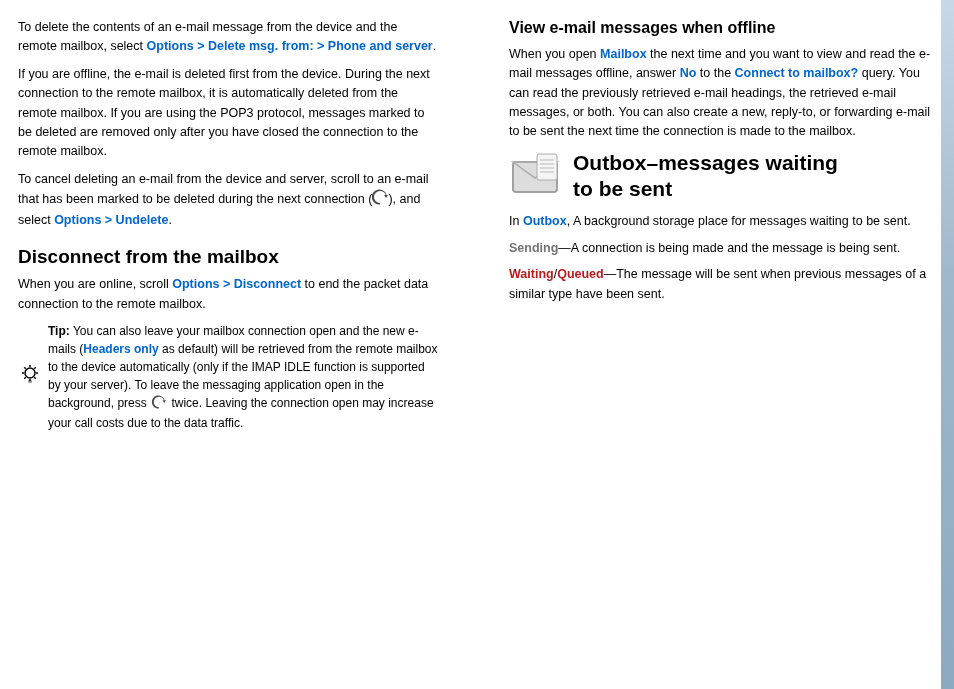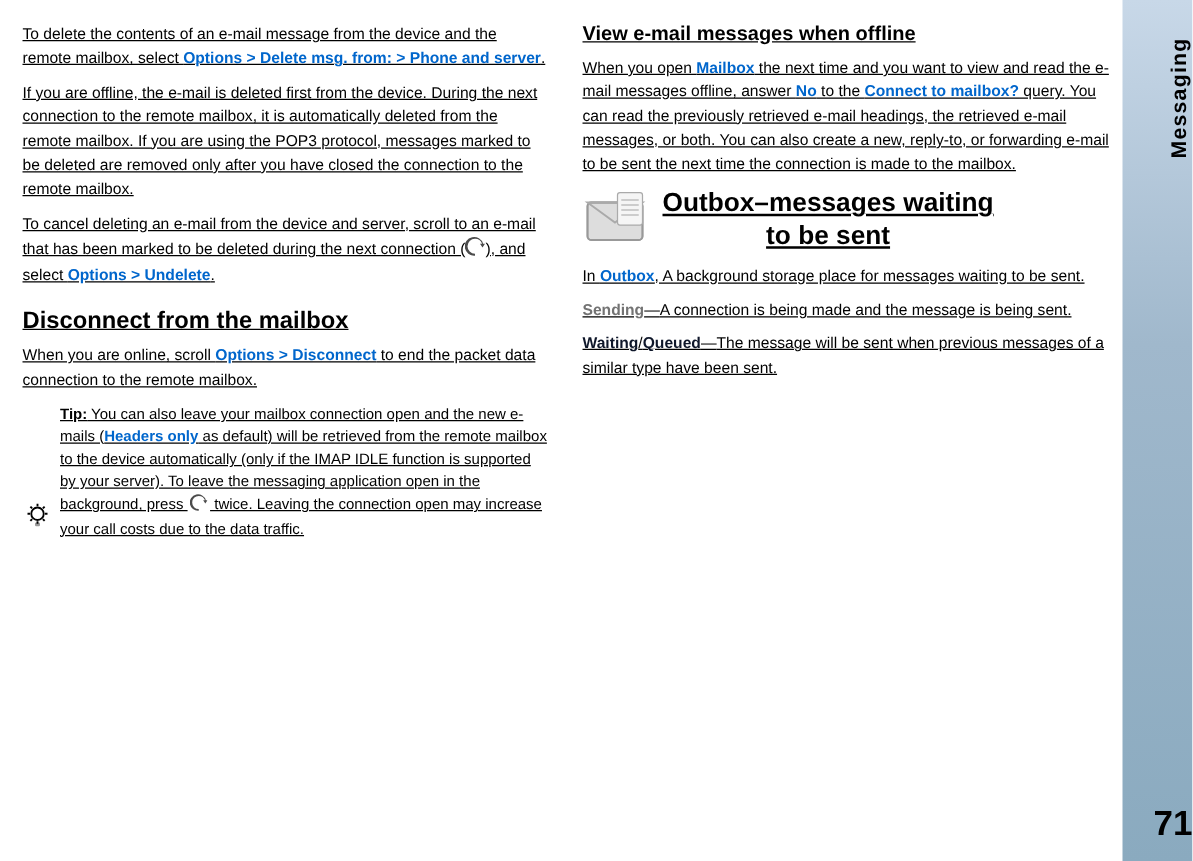--- a/index.html
+++ b/index.html
@@ -11,39 +11,39 @@
       width: 954px;
       height: 689px;
       overflow: hidden;
       display: flex;
     }
 
     .main-content {
       display: flex;
       flex: 1;
       padding: 18px 0 18px 18px;
-      gap: 0;
-      text-decoration: underline;
+      gap: 15px;
     }
 
     .left-column {
       flex: 0 0 440px;
       padding-right: 20px;
       font-size: 12.5px;
       line-height: 1.55;
       color: #000;
     }
 
     .right-column {
       flex: 0 0 440px;
       padding-left: 8px;
       padding-right: 10px;
       font-size: 12.5px;
       line-height: 1.55;
       color: #000;
+      margin-left: 28px;
     }
 
     .sidebar {
       flex: 0 0 56px;
       background: linear-gradient(to bottom, #c8d8e8 0%, #a0b8cc 40%, #8aaabf 100%);
       display: flex;
       flex-direction: column;
       align-items: flex-end;
       justify-content: space-between;
       padding: 10px 0 10px 0;
@@ -82,21 +82,21 @@
       font-size: 19px;
       font-weight: bold;
       color: #000;
       margin-top: 14px;
       margin-bottom: 6px;
       line-height: 1.3;
     }
 
     .tip-box {
       display: flex;
-      align-items: flex-end;
+      align-items: center;
       margin: 8px 0;
       gap: 6px;
     }
 
     .tip-icon {
       flex: 0 0 24px;
       margin-top: 2px;
     }
 
     .tip-text {
@@ -116,34 +116,33 @@
     .outbox-icon {
       flex: 0 0 52px;
       height: 52px;
     }
 
     .outbox-heading-text {
       font-size: 21px;
       font-weight: bold;
       color: #000;
       line-height: 1.2;
-      text-align: center;
     }
 
     .status-line {
       margin-bottom: 7px;
     }
 
     .status-label-blue {
       color: #737373;
       font-weight: bold;
     }
 
     .status-label-green {
-      color: #0f172a;
+      color: #b91c1c;
       font-weight: bold;
       text-align: center;
     }
 
     .status-label-resend {
       color: #009900;
       font-weight: bold;
     }
 
     .em-dash {

